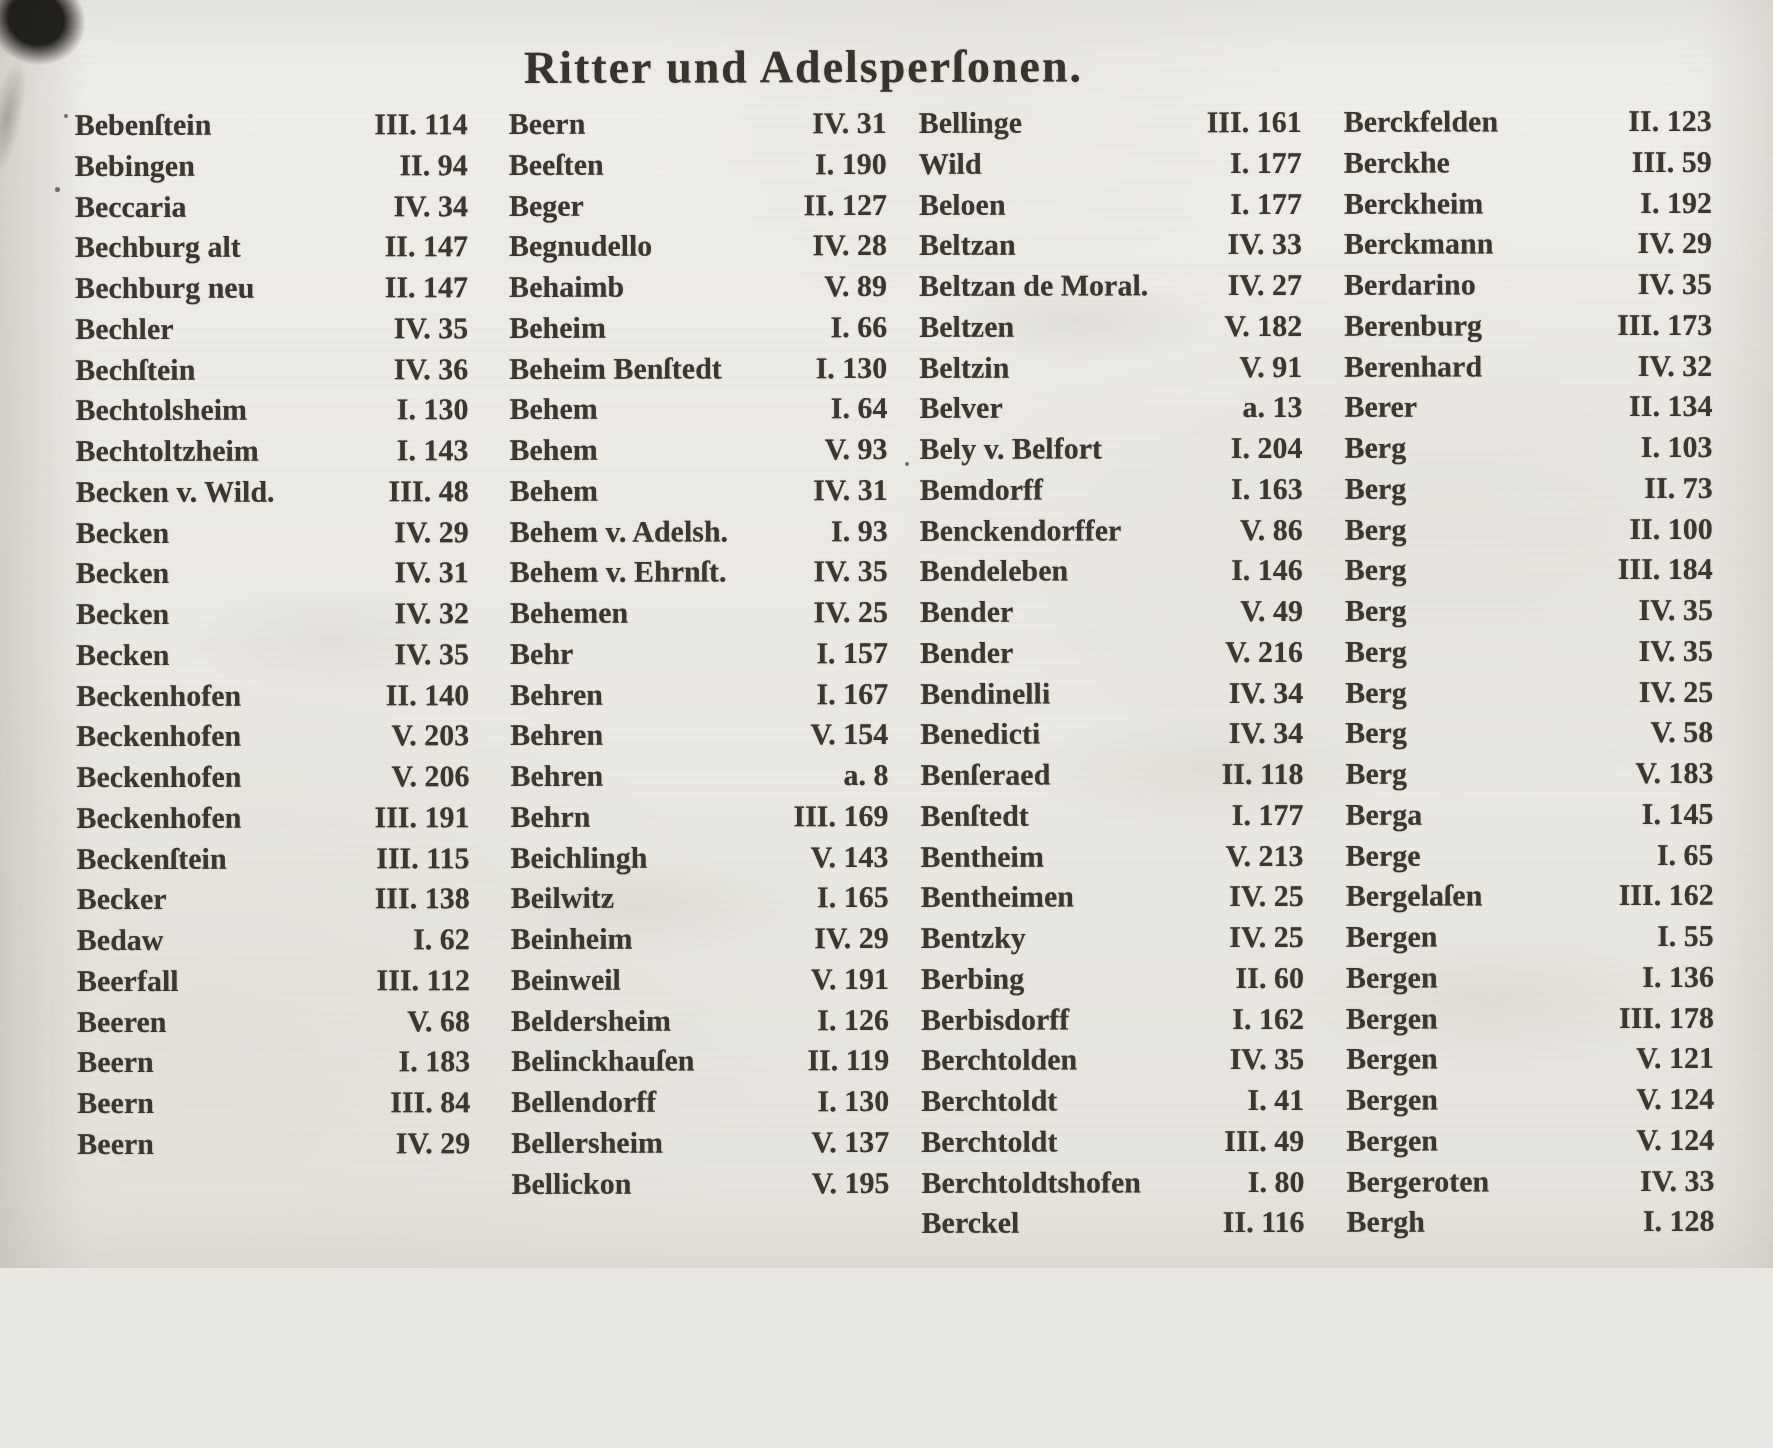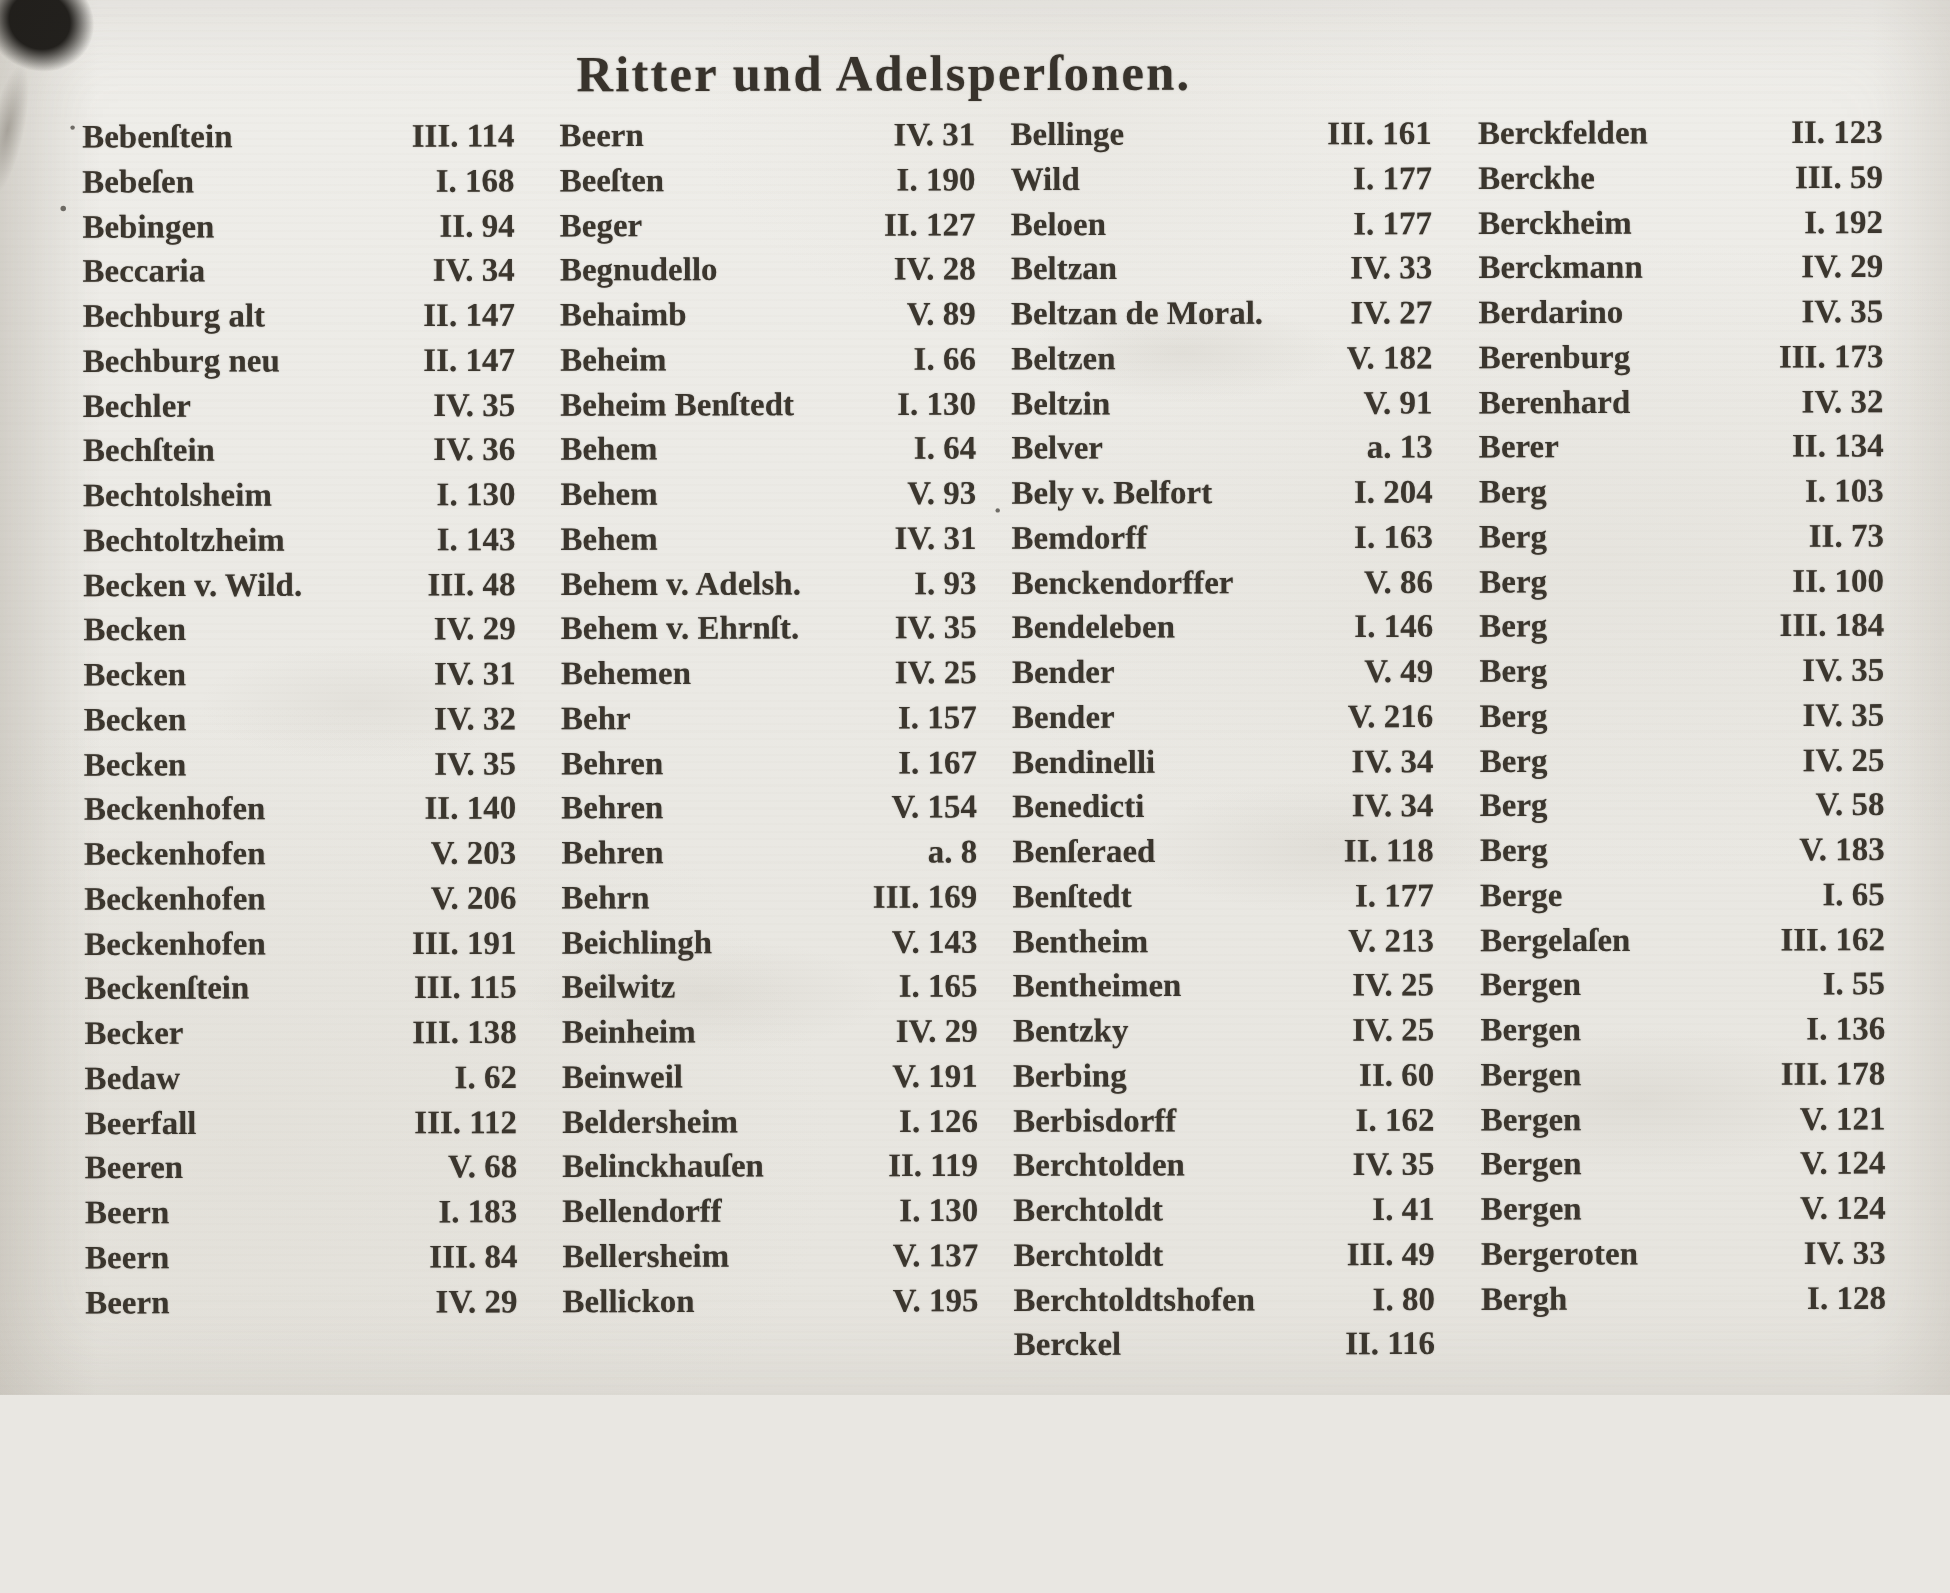--- a/index.html
+++ b/index.html
@@ -88,24 +88,20 @@
 
   <div class="content">
     <h1 class="title">Ritter und Adelsperſonen.</h1>
 
     <div class="col col-1">
   <div class="entry">
     <span class="name">Bebenſtein</span>
     <span class="ref">III. 114</span>
   </div>
 
-  <div class="entry">
-    <span class="name">Bebeſen</span>
-    <span class="ref">I. 168</span>
-  </div>
 
   <div class="entry">
     <span class="name">Bebingen</span>
     <span class="ref">II. 94</span>
   </div>
 
   <div class="entry">
     <span class="name">Beccaria</span>
     <span class="ref">IV. 34</span>
   </div>
@@ -583,20 +579,24 @@
   <div class="entry">
     <span class="name">Berg</span>
     <span class="ref">V. 58</span>
   </div>
 
   <div class="entry">
     <span class="name">Berg</span>
     <span class="ref">V. 183</span>
   </div>
 
+  <div class="entry">
+    <span class="name">Berga</span>
+    <span class="ref">I. 145</span>
+  </div>
 
   <div class="entry">
     <span class="name">Berge</span>
     <span class="ref">I. 65</span>
   </div>
 
   <div class="entry">
     <span class="name">Bergelaſen</span>
     <span class="ref">III. 162</span>
   </div>

